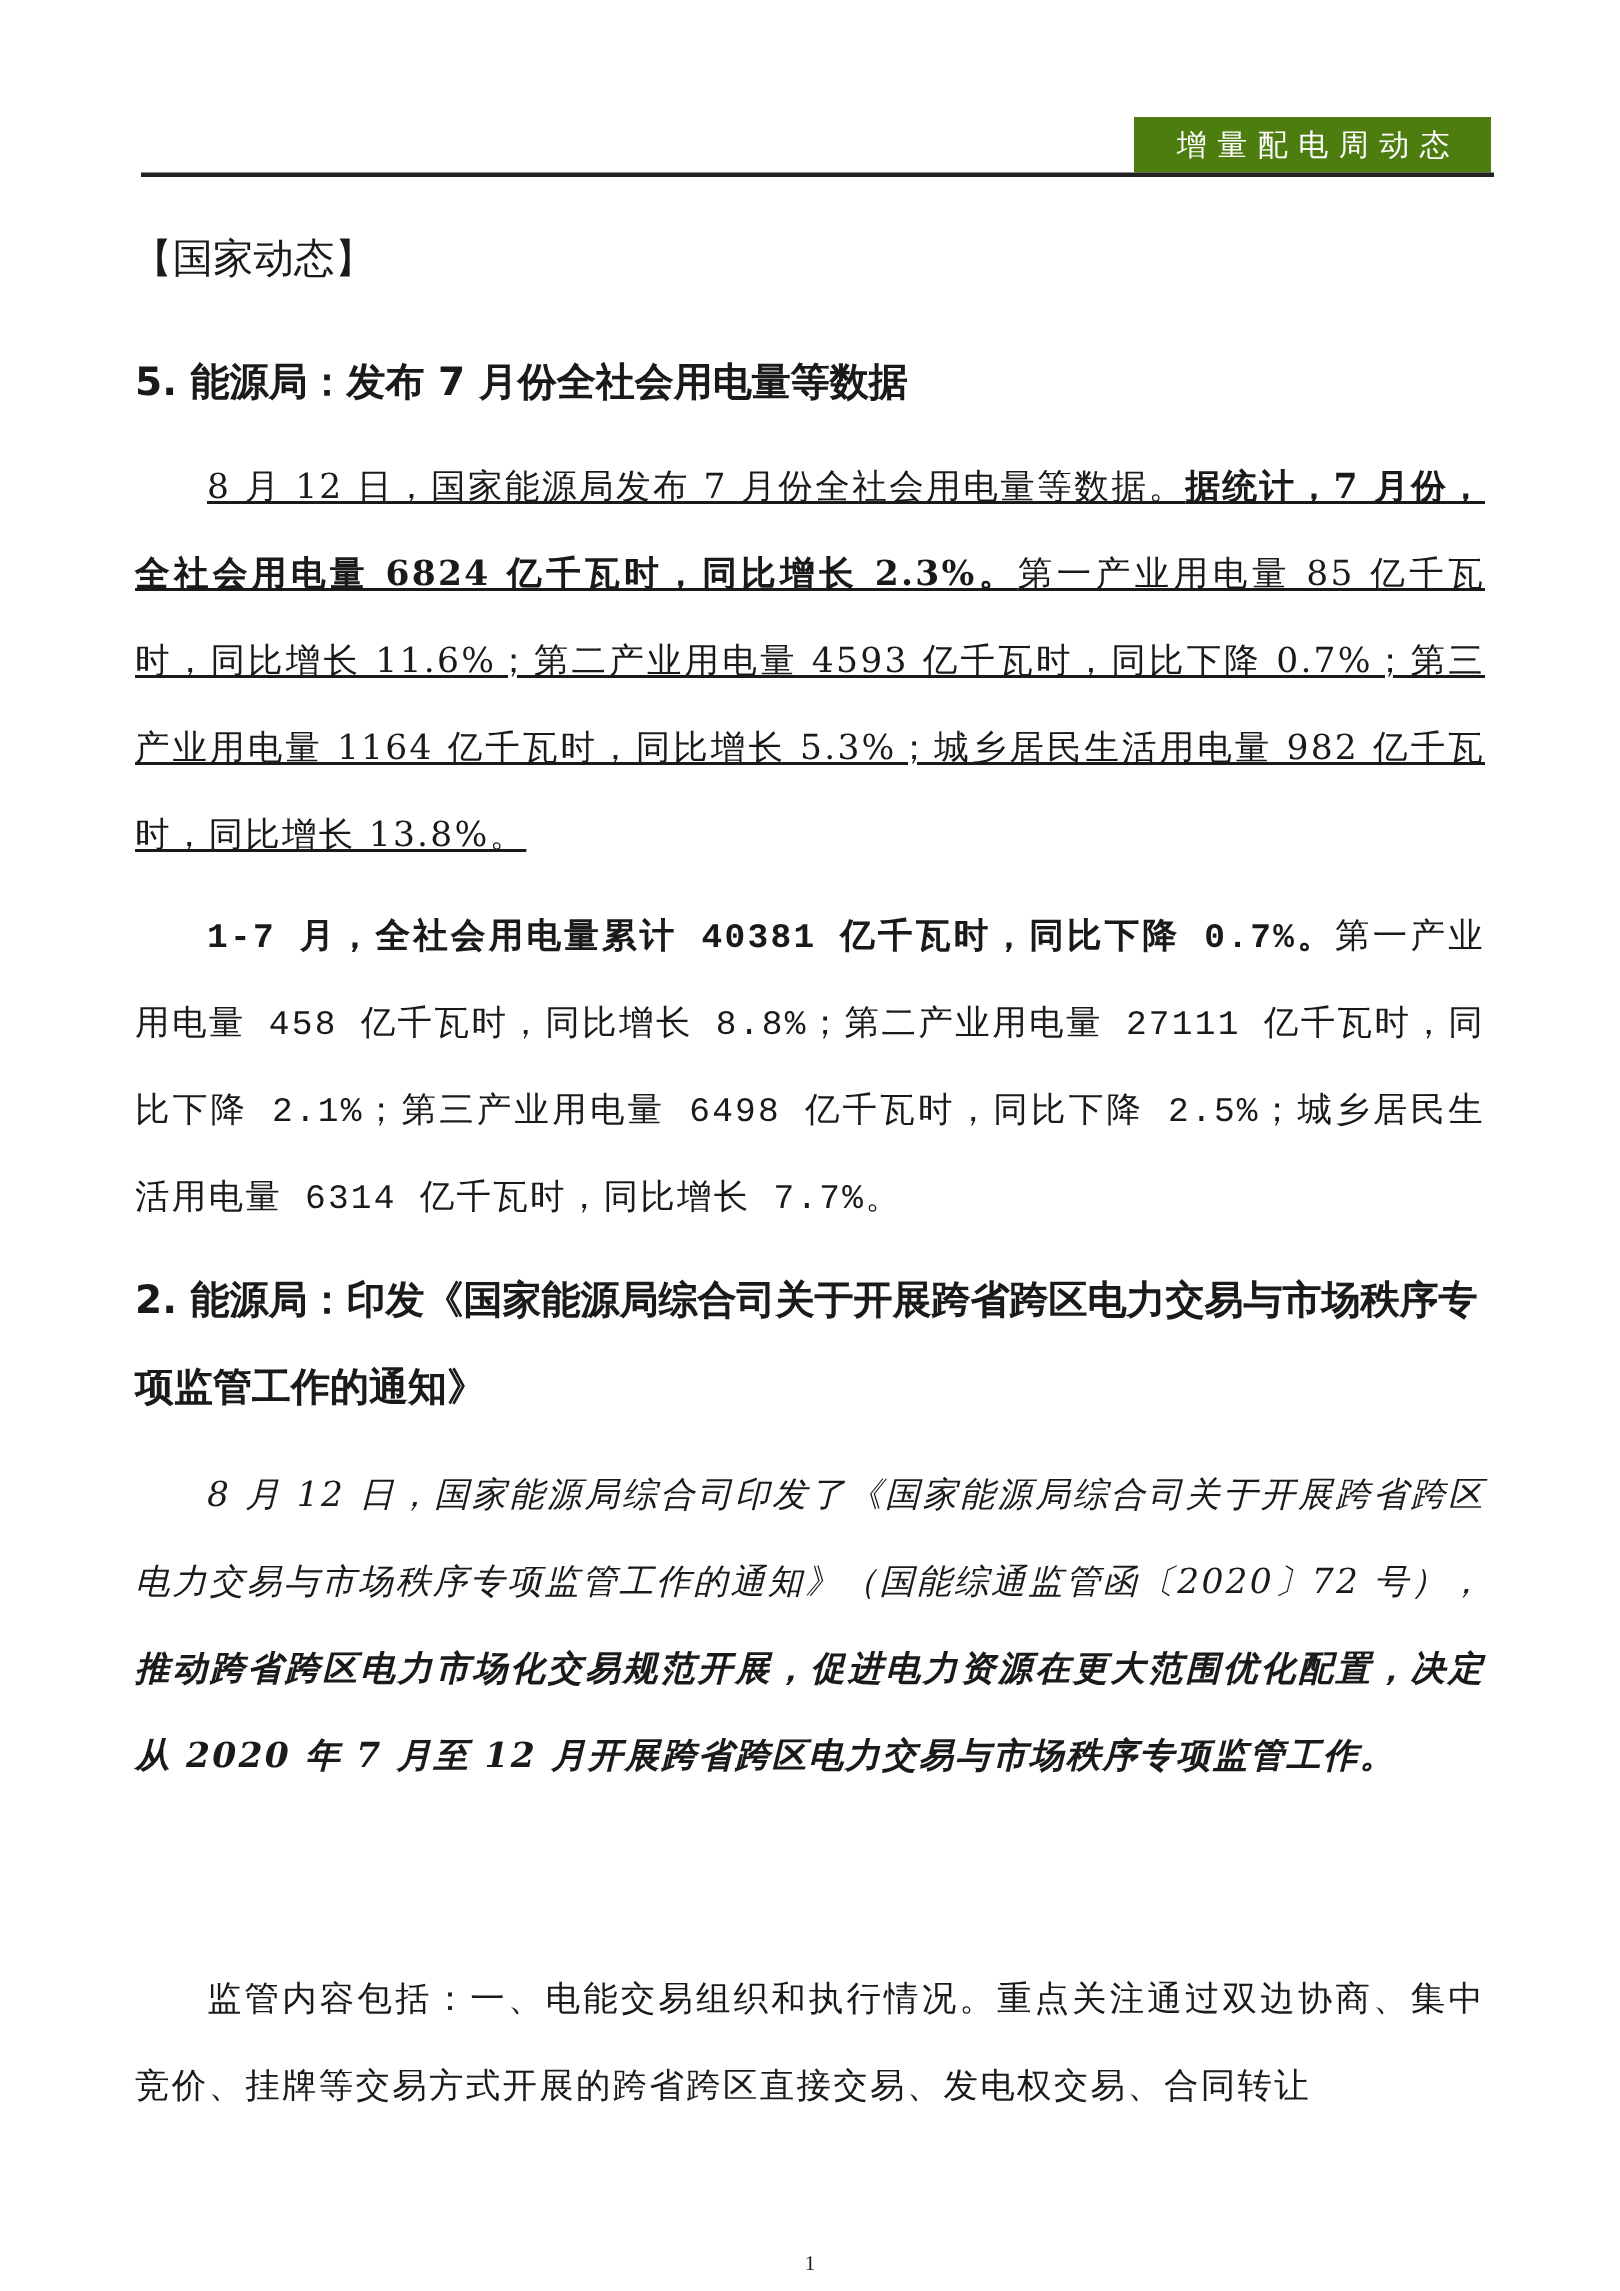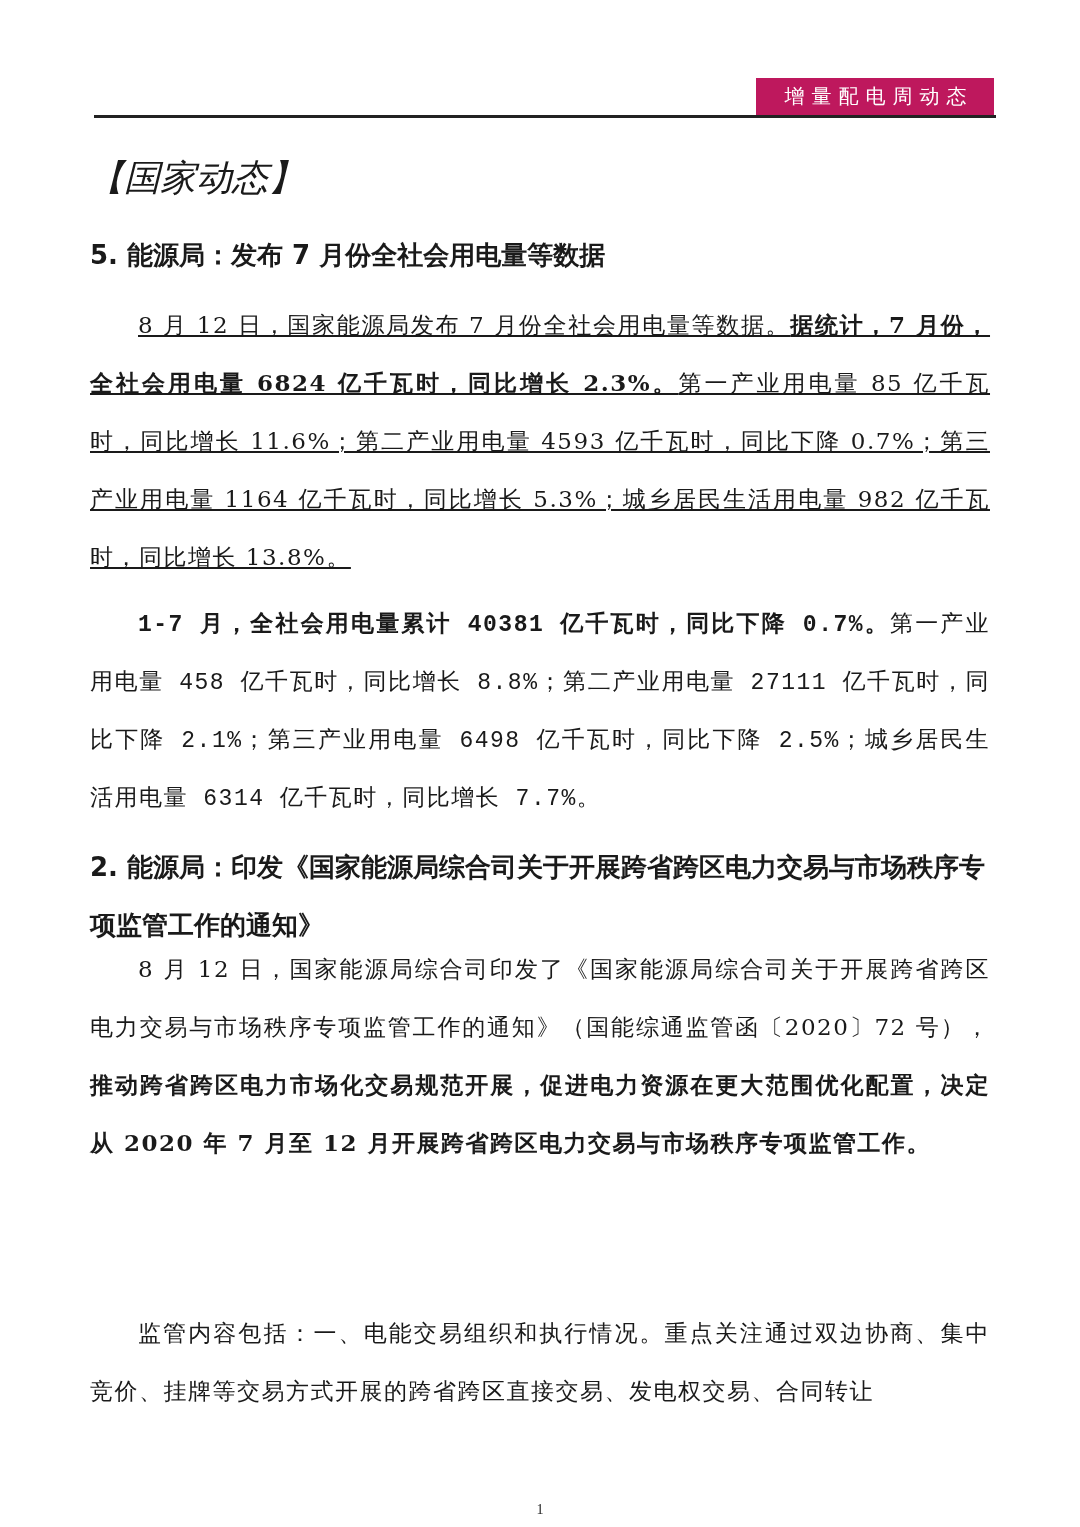--- a/index.html
+++ b/index.html
@@ -1,22 +1,22 @@
 <!DOCTYPE html>
 <html><head>
 <meta charset="utf-8">
 <style>
   html, body { margin:0; padding:0; background:#ffffff; }
   body { width:1080px; height:1527px; position:relative; overflow:hidden;
          font-family:"DejaVu Serif","Liberation Serif",serif; color:#1a1a1a; }
   .header-badge { position:absolute; left:756px; top:78px; width:238px; height:37px;
-    background:#be185d; color:#ffffff; font-family:"DejaVu Sans","Liberation Sans",sans-serif;
+    background:#4d7c0f; color:#ffffff; font-family:"DejaVu Sans","Liberation Sans",sans-serif;
     font-size:20px; letter-spacing:7px; line-height:37px; text-align:center; box-sizing:border-box; padding-left:8px; }
   .header-rule { position:absolute; left:94px; top:115px; width:902px; height:3px; background:#222; }
-  .section-title { position:absolute; left:88px; top:154px; font-size:36px; font-family:"DejaVu Sans","Liberation Sans",sans-serif;font-style:italic; }
+  .section-title { position:absolute; left:88px; top:154px; font-size:27px; font-family:"DejaVu Sans","Liberation Sans",sans-serif; }
   .h2 { position:absolute; left:90px; font-size:26px; font-weight:bold; line-height:58px;
         font-family:"DejaVu Sans","Liberation Sans",sans-serif; width:900px; }
   .para { position:absolute; left:90px; width:900px; font-size:23px; line-height:58px;
           text-align:justify; text-indent:48px; letter-spacing:1.5px; }
   .para b { font-weight:bold; }
   .page-num { position:absolute; left:0; width:1080px; top:1502px; text-align:center; font-size:14px;
               font-family:"Liberation Serif",serif; }
 </style>
 </head>
 <body>
@@ -31,19 +31,19 @@
 <div class="para" style="top:296px;text-decoration:underline;">
   <span>8 月 12 日，国家能源局发布 7 月份全社会用电量等数据。</span><b>据统计，7 月份，全社会用电量 6824 亿千瓦时，同比增长 2.3%。</b><span>第一产业用电量 85 亿千瓦时，同比增长 11.6%；第二产业用电量 4593 亿千瓦时，同比下降 0.7%；第三产业用电量 1164 亿千瓦时，同比增长 5.3%；城乡居民生活用电量 982 亿千瓦时，同比增长 13.8%。</span>
 </div>
 
 <div class="para" style="top:596px;font-family:Liberation Mono, monospace;">
   <b>1-7 月，全社会用电量累计 40381 亿千瓦时，同比下降 0.7%。</b><span>第一产业用电量 458 亿千瓦时，同比增长 8.8%；第二产业用电量 27111 亿千瓦时，同比下降 2.1%；第三产业用电量 6498 亿千瓦时，同比下降 2.5%；城乡居民生活用电量 6314 亿千瓦时，同比增长 7.7%。</span>
 </div>
 
 <div class="h2" style="top:838px;">2. 能源局：印发《国家能源局综合司关于开展跨省跨区电力交易与市场秩序专项监管工作的通知》</div>
 
-<div class="para" style="top:940px;">
+<div class="para" style="top:968px;font-style:italic;">
   <span>8 月 12 日，国家能源局综合司印发了《国家能源局综合司关于开展跨省跨区电力交易与市场秩序专项监管工作的通知》（国能综通监管函〔2020〕72 号），</span><b>推动跨省跨区电力市场化交易规范开展，促进电力资源在更大范围优化配置，决定从 2020 年 7 月至 12 月开展跨省跨区电力交易与市场秩序专项监管工作。</b>
 </div>
 
 <div class="para" style="top:1304px;">监管内容包括：一、电能交易组织和执行情况。重点关注通过双边协商、集中竞价、挂牌等交易方式开展的跨省跨区直接交易、发电权交易、合同转让</div>
 
 <div class="page-num">1</div>
 
 </body></html>

